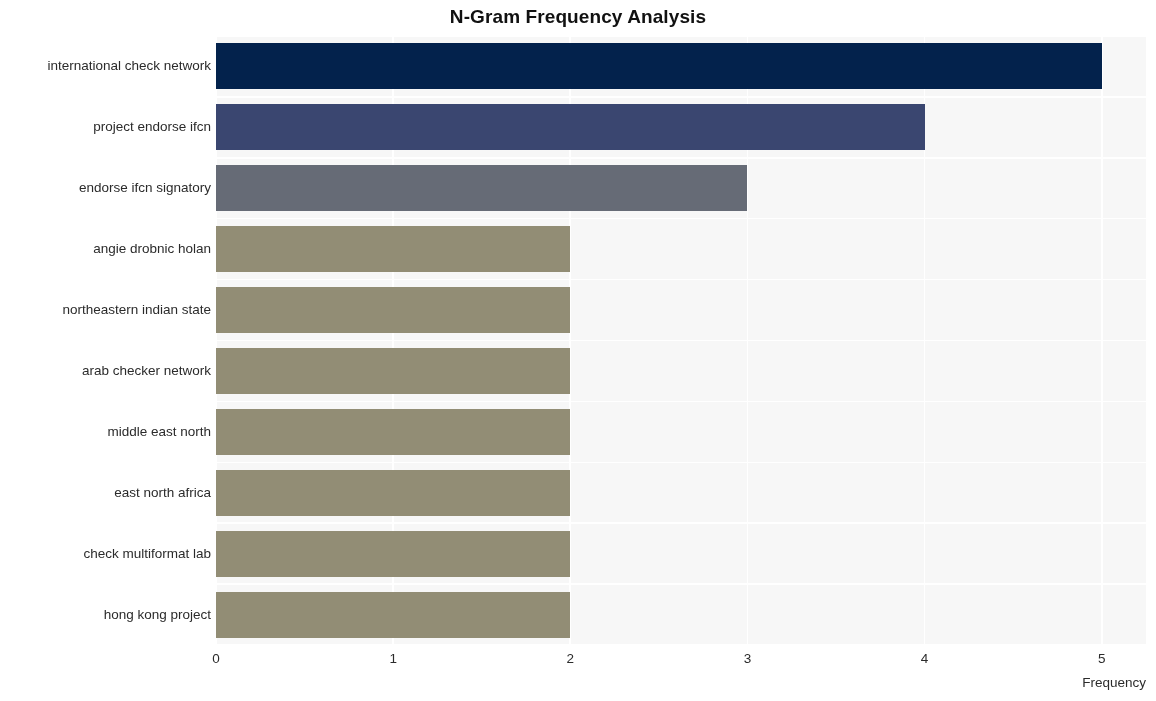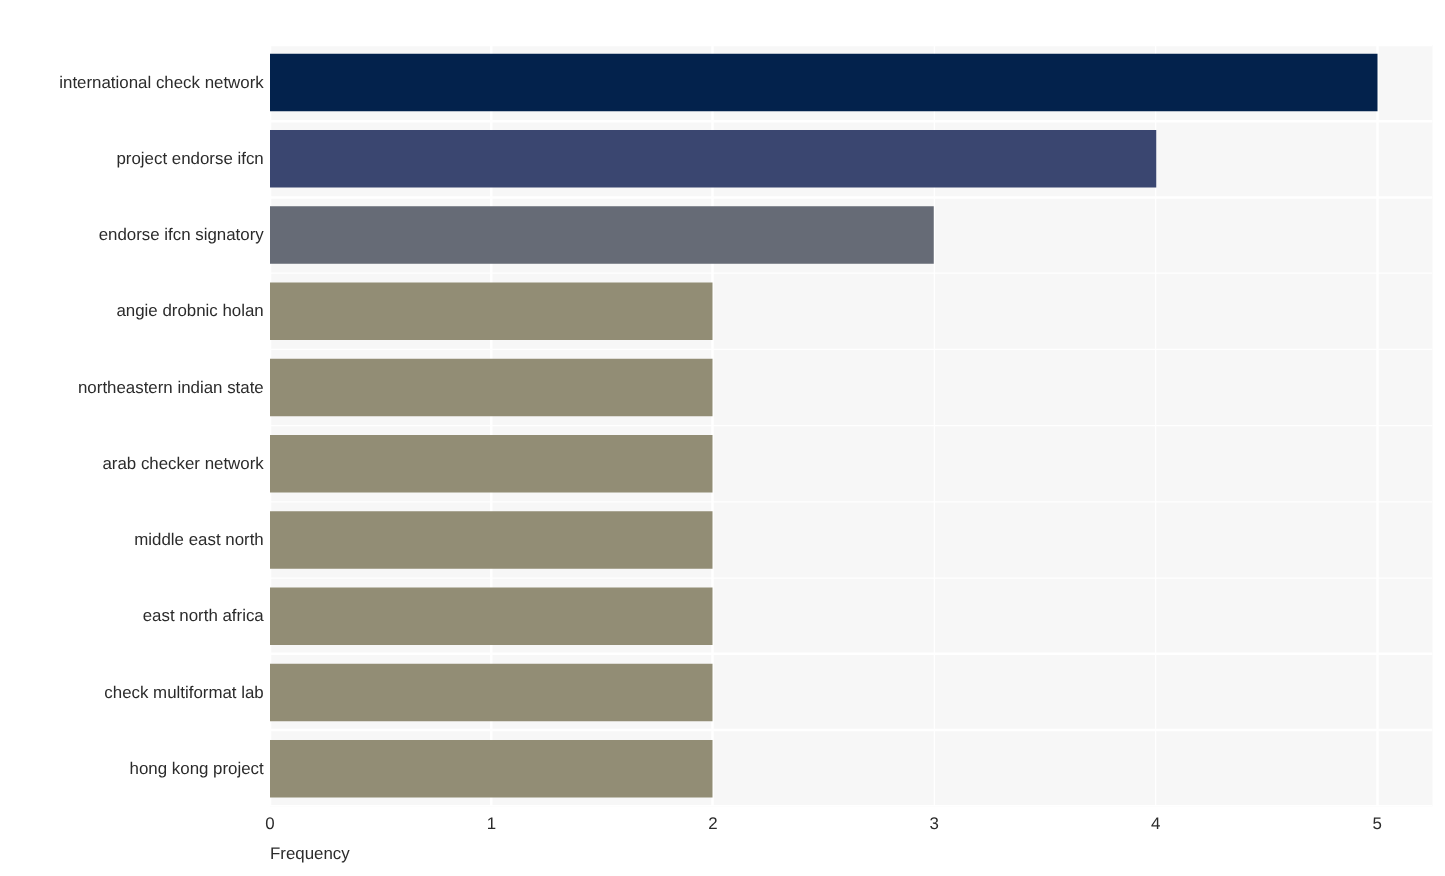--- a/index.html
+++ b/index.html
@@ -93,31 +93,32 @@
     font-size: 13.5px;
     color: #2b2b2b;
     font-family: "Liberation Sans", sans-serif;
   }
 
   #xaxis-label {
     position: absolute;
     left: 216px;
     top: 675px;
     width: 930px;
-    text-align: left;
+    text-align: right;
     font-size: 13.5px;
     color: #2b2b2b;
     font-family: "Liberation Sans", sans-serif;
   }
 </style>
 </head>
 <body>
 
 <div id="figure">
 
+  <div id="chart-title">N-Gram Frequency Analysis</div>
 
   <div id="plot-area">
       <div class="vgrid" style="left: -0.8px;"></div>
       <div class="vgrid" style="left: 176.343px;"></div>
       <div class="vgrid" style="left: 353.486px;"></div>
       <div class="vgrid" style="left: 530.629px;"></div>
       <div class="vgrid" style="left: 707.771px;"></div>
       <div class="vgrid" style="left: 884.914px;"></div>
       <div class="hgrid" style="top: -0.8px;"></div>
       <div class="hgrid" style="top: 60.1px;"></div>

